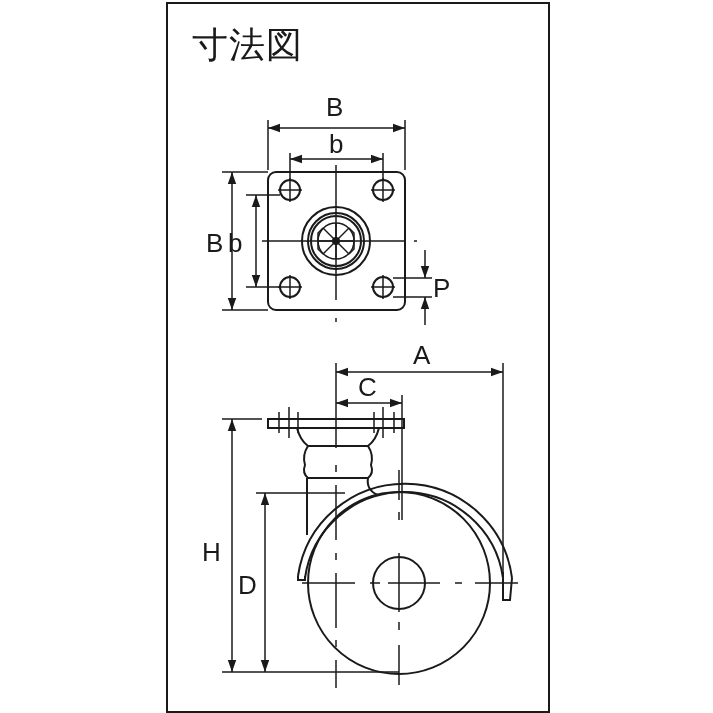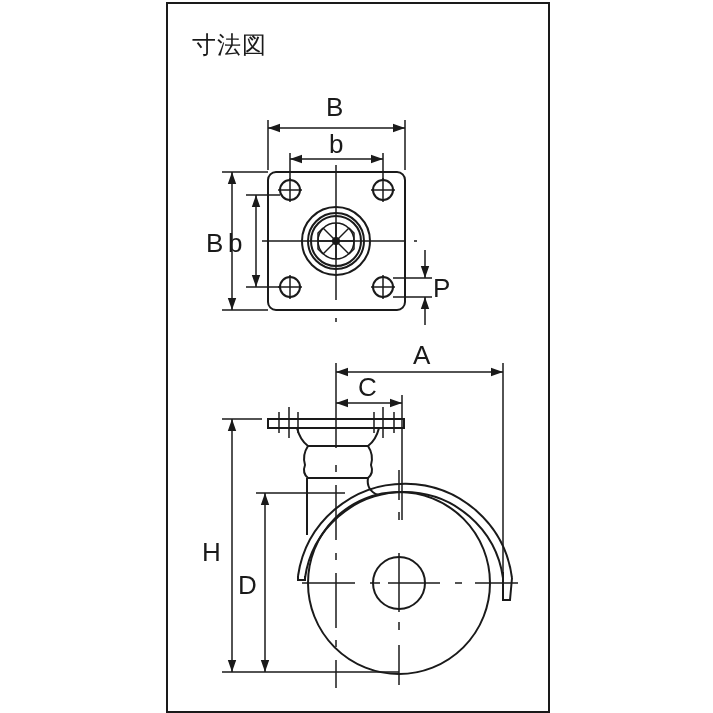--- a/index.html
+++ b/index.html
@@ -3,21 +3,21 @@
   <meta charset="utf-8">
   <style>
     html, body { margin: 0; padding: 0; background: #ffffff; }
     body { width: 713px; height: 713px; position: relative; overflow: hidden; }
     .frame {
       position: absolute; left: 166px; top: 2px; width: 380px; height: 707px;
       border: 2px solid #1a1a1a; box-sizing: content-box; background: #fff;
     }
     .title {
       position: absolute; left: 192px; top: 22px;
-      font-family: "DejaVu Sans", sans-serif; font-size: 24px; line-height: 46px;
+      font-family: "DejaVu Sans", sans-serif; font-size: 36px; line-height: 46px;
       color: #1a1a1a; letter-spacing: 1px;
     }
     svg.drawing { position: absolute; left: 0; top: 0; }
     .lbl { font-family: "Liberation Sans", sans-serif; font-size: 26px; fill: #1a1a1a; }
   </style>
 </head>
 <body>
 
 <div class="frame"></div>
 <div class="title">寸法図</div>

